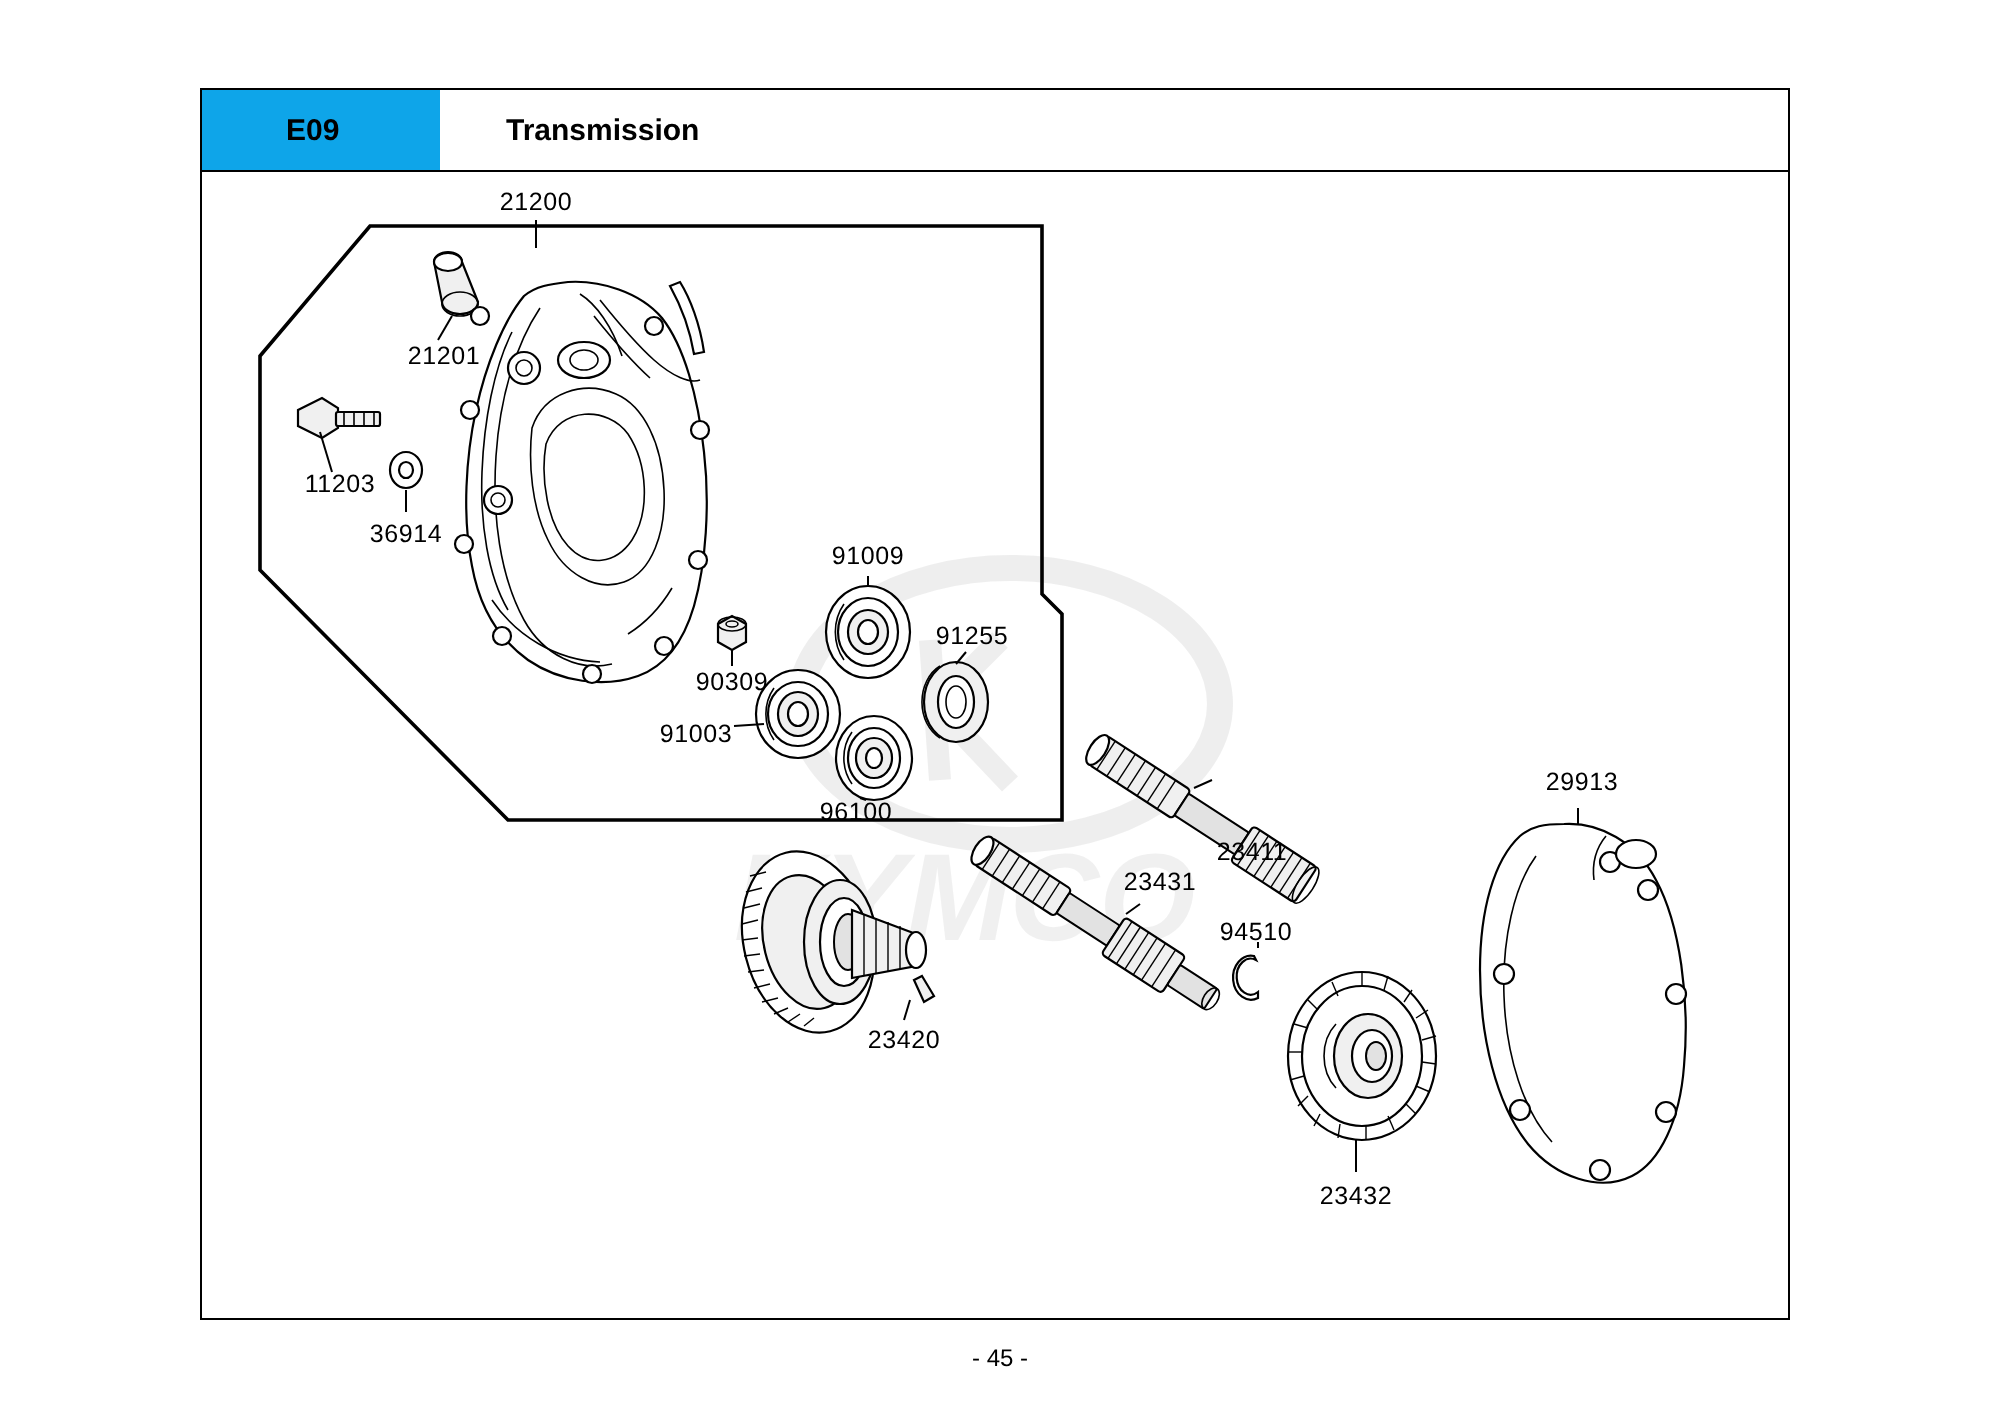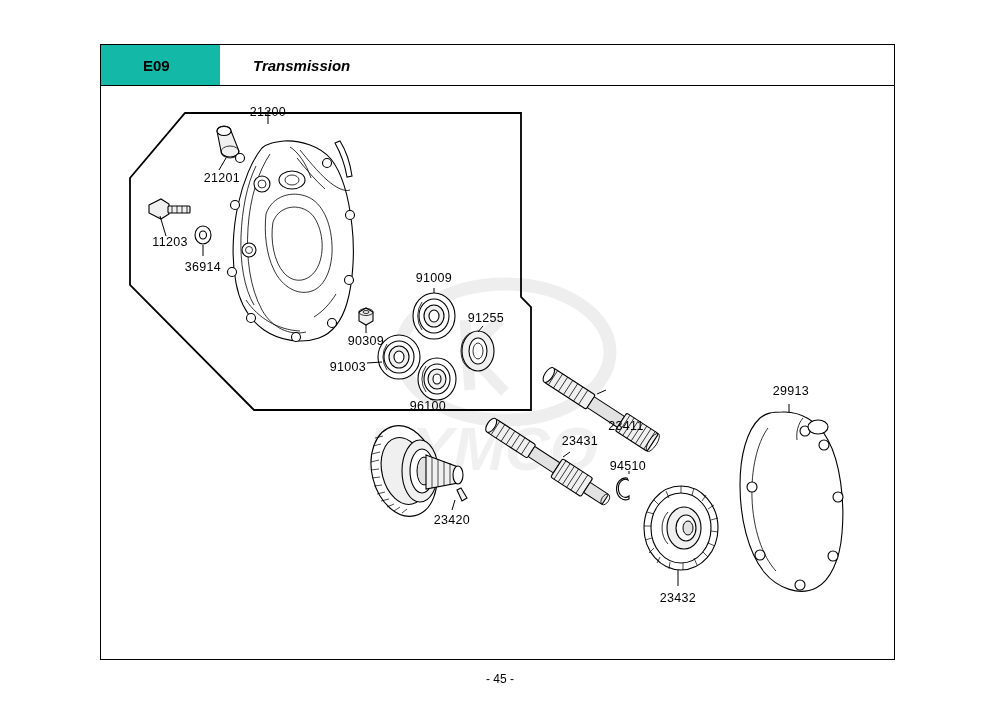--- a/index.html
+++ b/index.html
@@ -26,21 +26,21 @@
     box-sizing: border-box;
   }
   .header-tab {
     position: absolute;
     left: 100px;
     top: 44px;
     width: 132px;
     height: 42px;
     border: 1px solid #000;
     box-sizing: border-box;
-    background: #14b8a6;
+    background: #0ea5e9;
     display: flex;
     align-items: center;
     justify-content: flex-start;
   }
   .header-tab span {
     font-size: 15px;
     font-weight: bold;
     color: #000;
     padding-left: 42px;
   }
@@ -49,21 +49,20 @@
     left: 220px;
     top: 44px;
     width: 675px;
     height: 42px;
     border: 1px solid #000;
     border-left: none;
     box-sizing: border-box;
     background: #fff;
     display: flex;
     align-items: center;
-    font-style: italic;
   }
   .header-bar span {
     font-size: 15px;
     font-weight: bold;
     color: #000;
     padding-left: 33px;
   }
   .page-number {
     position: absolute;
     left: 0;
@@ -387,21 +386,21 @@
       <circle class="fillw" cx="760" cy="555" r="5"></circle>
       <circle class="fillw" cx="800" cy="585" r="5"></circle>
       <circle class="fillw" cx="833" cy="556" r="5"></circle>
       <circle class="fillw" cx="838" cy="497" r="5"></circle>
       <circle class="fillw" cx="824" cy="445" r="5"></circle>
       <ellipse class="fillw" cx="818" cy="427" rx="10" ry="7"></ellipse>
       <line class="lead" x1="789" y1="404" x2="789" y2="412"></line>
     </g>
   </svg>
 
-  <div class="lbl" style="left:268px; top:112px;text-align:right;">21200</div>
+  <div class="lbl" style="left:268px; top:101px;text-align:right;">21200</div>
   <div class="lbl" style="left:222px; top:178px;">21201</div>
   <div class="lbl" style="left:170px; top:242px;">11203</div>
   <div class="lbl" style="left:203px; top:267px;">36914</div>
   <div class="lbl" style="left:366px; top:341px;">90309</div>
   <div class="lbl" style="left:348px; top:367px;">91003</div>
   <div class="lbl" style="left:434px; top:278px;">91009</div>
   <div class="lbl" style="left:486px; top:318px;">91255</div>
   <div class="lbl" style="left:428px; top:406px;">96100</div>
   <div class="lbl" style="left:626px; top:378px;margin-top:48px;">23411</div>
   <div class="lbl" style="left:580px; top:441px;">23431</div>

